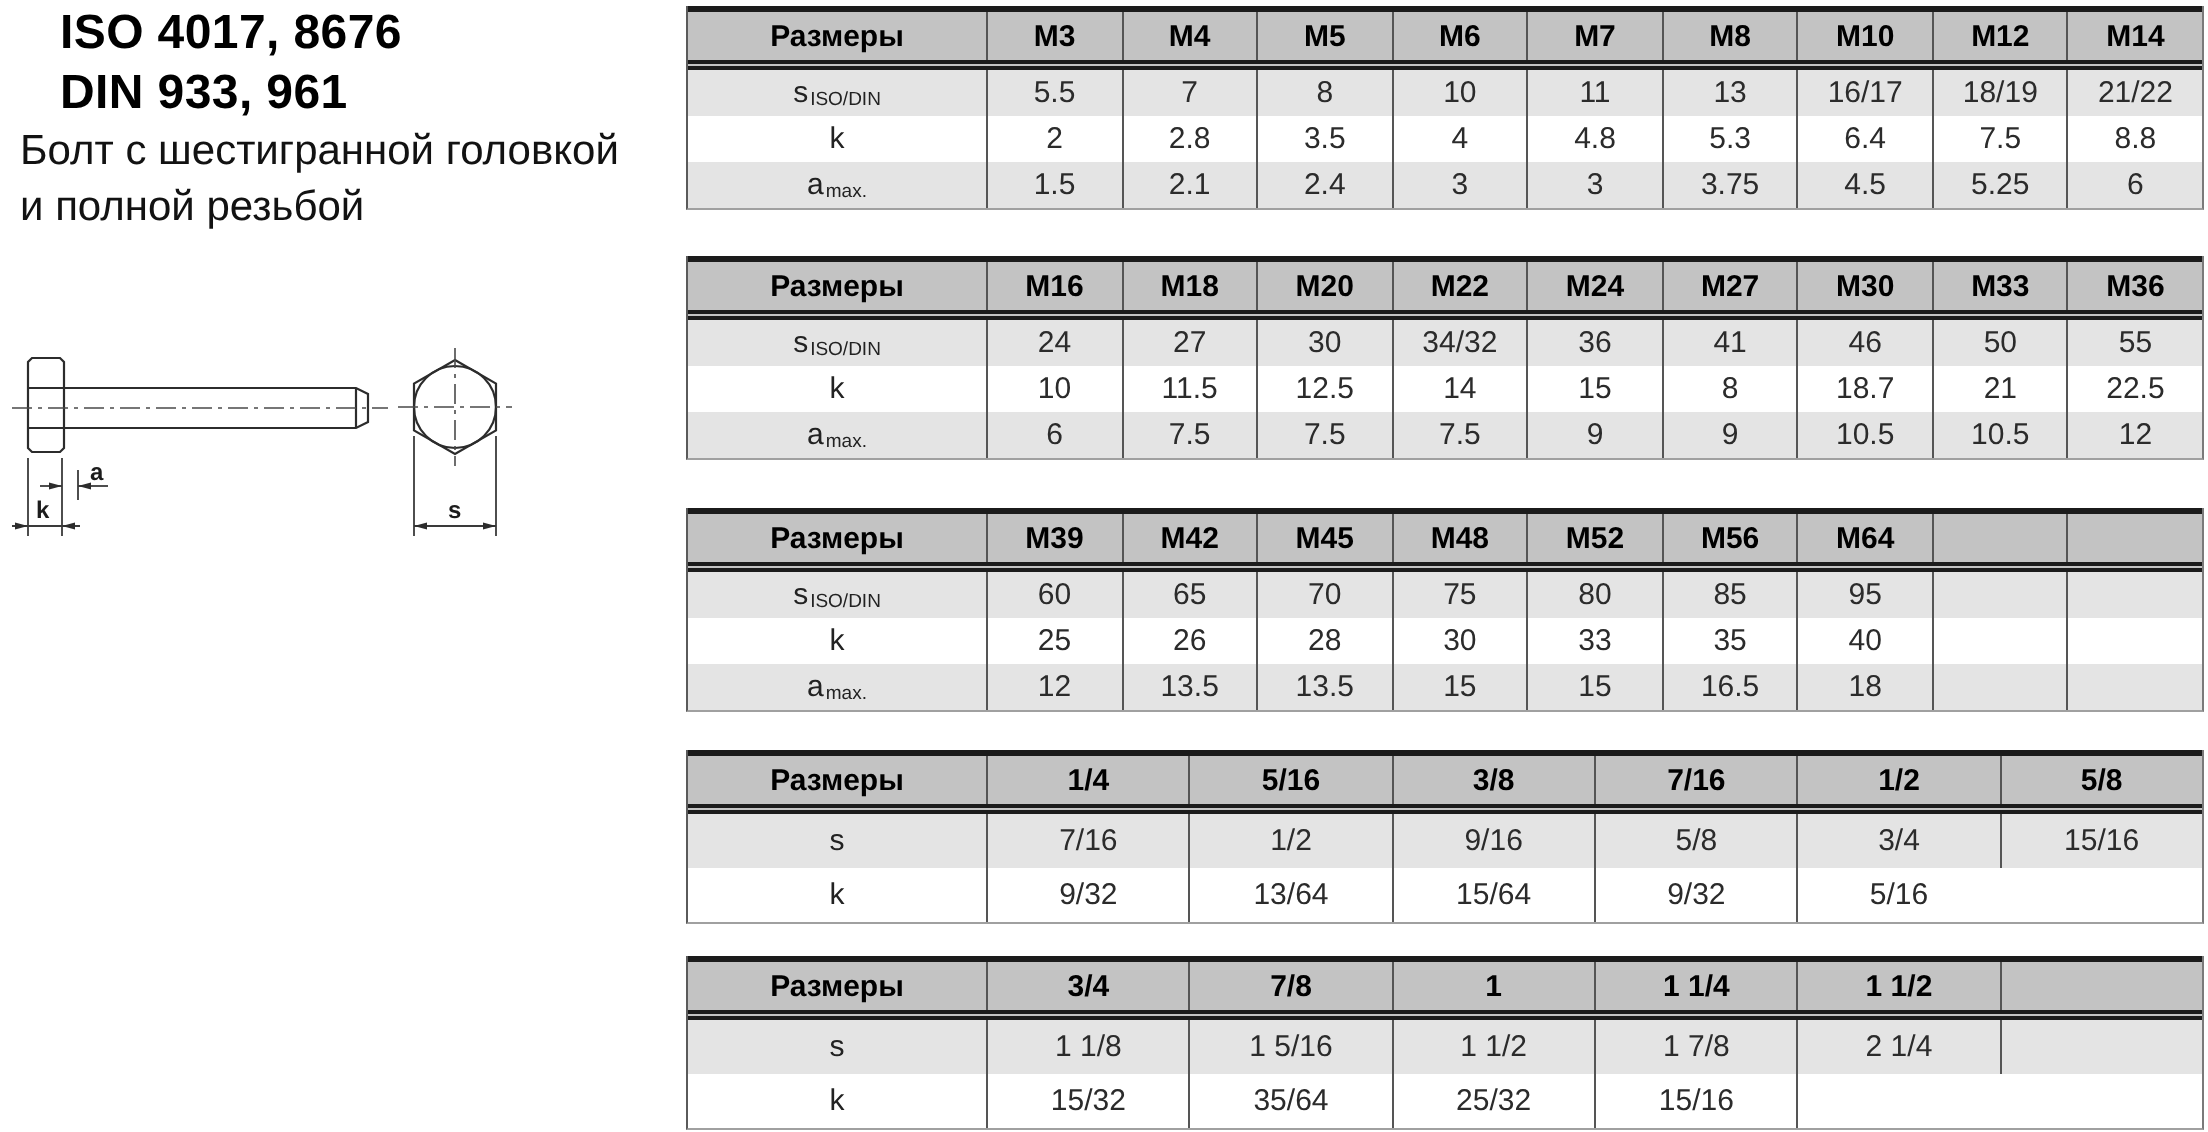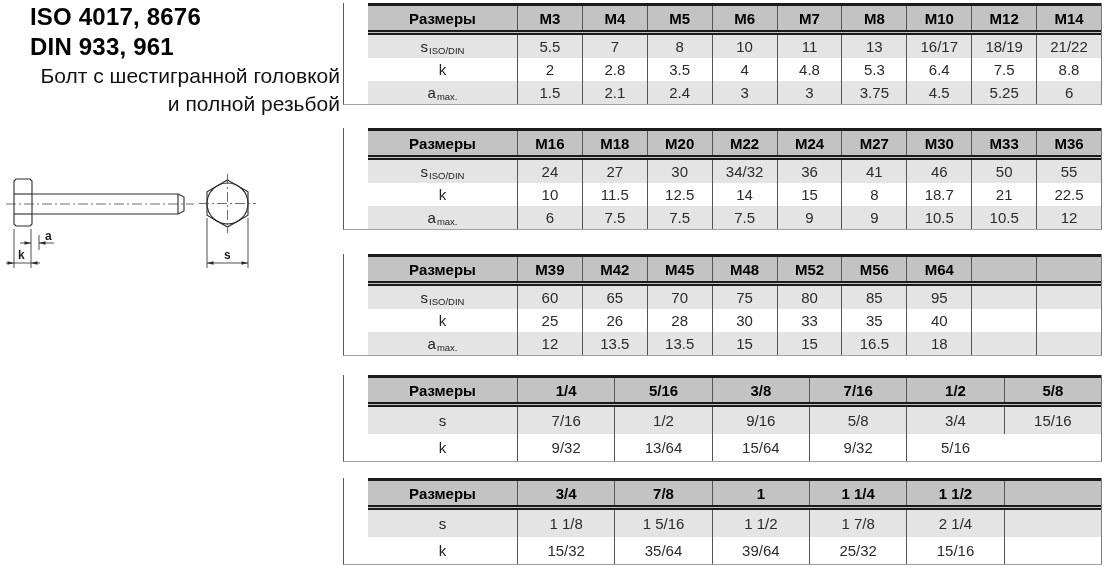--- a/index.html
+++ b/index.html
@@ -2,36 +2,36 @@
 <html><head>
 <meta charset="utf-8">
 <style>
   html,body{margin:0;padding:0;background:#fff;}
   #page{position:relative;width:1104px;height:566px;background:#fff;overflow:hidden;
         font-family:"Liberation Sans","DejaVu Sans",sans-serif;color:#111;}
 
   
   #title-block{position:absolute;left:10px;top:2px;width:330px;}
   .std-line{font-size:24px;font-weight:bold;line-height:30px;letter-spacing:.2px;color:#000;margin-left:20px;}
-  .desc-line{font-size:21px;line-height:28px;color:#121212;text-align:right;}
+  .desc-line{font-size:21px;line-height:28px;color:#121212;}
 
   
   #bolt-drawing{position:absolute;left:0;top:166px;}
   .dl{stroke:#2c2c2c;stroke-width:1.1;fill:none;}
   .thin{stroke:#3a3a3a;stroke-width:.9;fill:none;}
   .cl{stroke:#4a4a4a;stroke-width:.8;fill:none;stroke-dasharray:10 3 2 3;}
   .arr{fill:#2c2c2c;stroke:none;}
   .dim-text{font-family:"Liberation Sans","DejaVu Sans",sans-serif;font-size:12px;font-weight:bold;fill:#1c1c1c;}
 
   
   #tables{position:absolute;left:343px;top:0;width:757px;height:566px;}
   .spec-table{position:absolute;left:0;width:757px;
       border-left:1px solid #5a5a5a;border-right:1px solid #7a7a7a;border-bottom:1px solid #a0a0a0;}
   .t1{top:3px}.t2{top:128px}.t3{top:254px}.t4{top:375px}.t5{top:478px}
-  .row{display:grid;margin-left:24px;}
+  .row{display:grid;}
   .header-row{background:var(--header-bg,#c3c3c3);
       border-top:3px solid var(--rule,#1b1b1b);
       border-bottom:5px double var(--rule,#1b1b1b);
       height:24px;}
   .metric .data-row{height:23px;}
   .imperial .data-row{height:27px;}
   .data-row.stripe{background:var(--stripe-bg,#e4e4e4);}
   .cell{display:flex;align-items:center;justify-content:center;overflow:hidden;
         border-left:1px solid #555;}
   .cell:first-child{border-left:none;}
@@ -326,20 +326,19 @@
           <div class="cell">1 7/8</div>
           <div class="cell">2 1/4</div>
           <div class="cell"></div>
         </div>
         <div class="row data-row" style="grid-template-columns: 149px repeat(6, 1fr);">
           <div class="cell label-cell">
             <span class="lbl">k</span>
           </div>
           <div class="cell">15/32</div>
           <div class="cell">35/64</div>
-          <div class="cell">39/64</div>
           <div class="cell">25/32</div>
           <div class="cell">15/16</div>
           <div class="cell"></div>
         </div>
       </div>
     </div>
 </div>
 
 </body></html>

